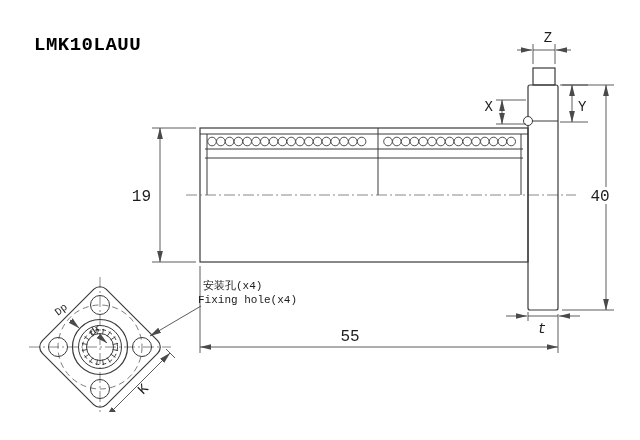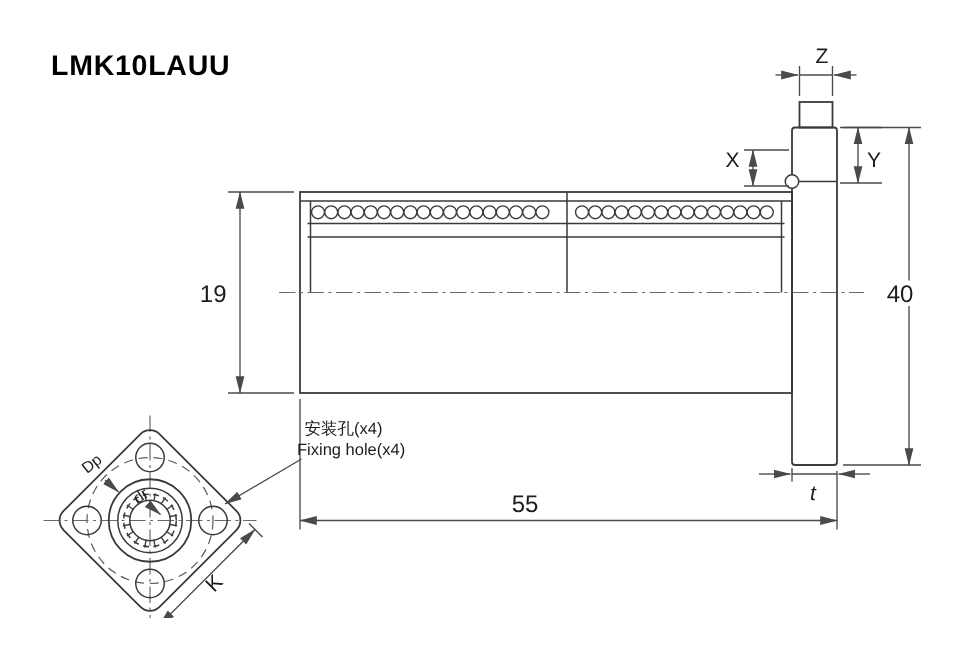--- a/index.html
+++ b/index.html
@@ -1,17 +1,17 @@
 <!DOCTYPE html>
 <html><head>
 <meta charset="utf-8">
 <style>
   html,body{margin:0;padding:0;background:#fff;}
   #canvas{position:relative;width:640px;height:412px;background:#fff;
-          font-family:Liberation Sans, sans-serif;overflow:hidden;}
+          font-family:Liberation Mono, monospace;overflow:hidden;}
   svg{display:block;}
   .geo{stroke:#3a3a3a;stroke-width:1.2;fill:none;}
   .thin{stroke:#3a3a3a;stroke-width:1;fill:none;}
   .dim{stroke:#4a4a4a;stroke-width:0.9;fill:none;}
   .cl{stroke:#6a6a6a;stroke-width:0.8;fill:none;stroke-dasharray:11 3 2 3;}
   .dashed{stroke-dasharray:4 3;}
   .bolt{stroke:#5a5a5a;stroke-width:0.8;fill:none;stroke-dasharray:6 4;}
   text{fill:#1c1c1c;}
   .dim-label{font-size:16px;}
   .letter-label{font-size:14px;}

